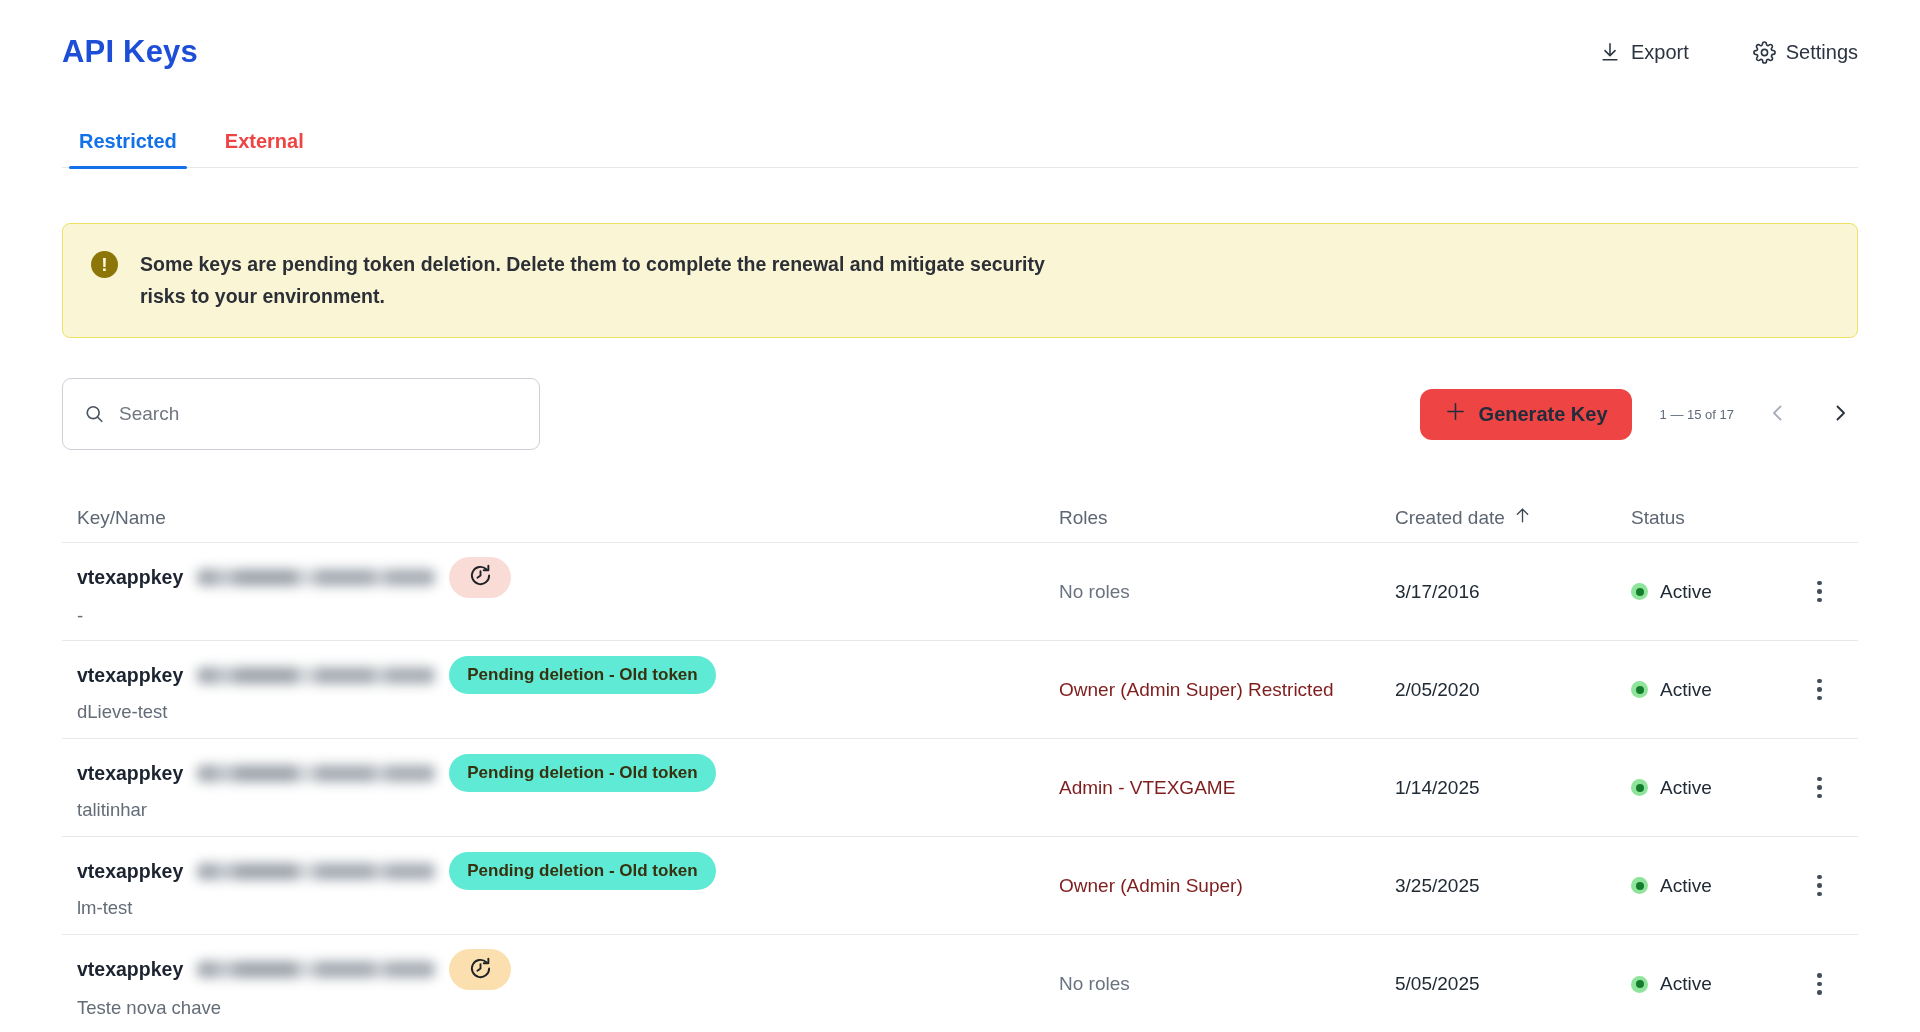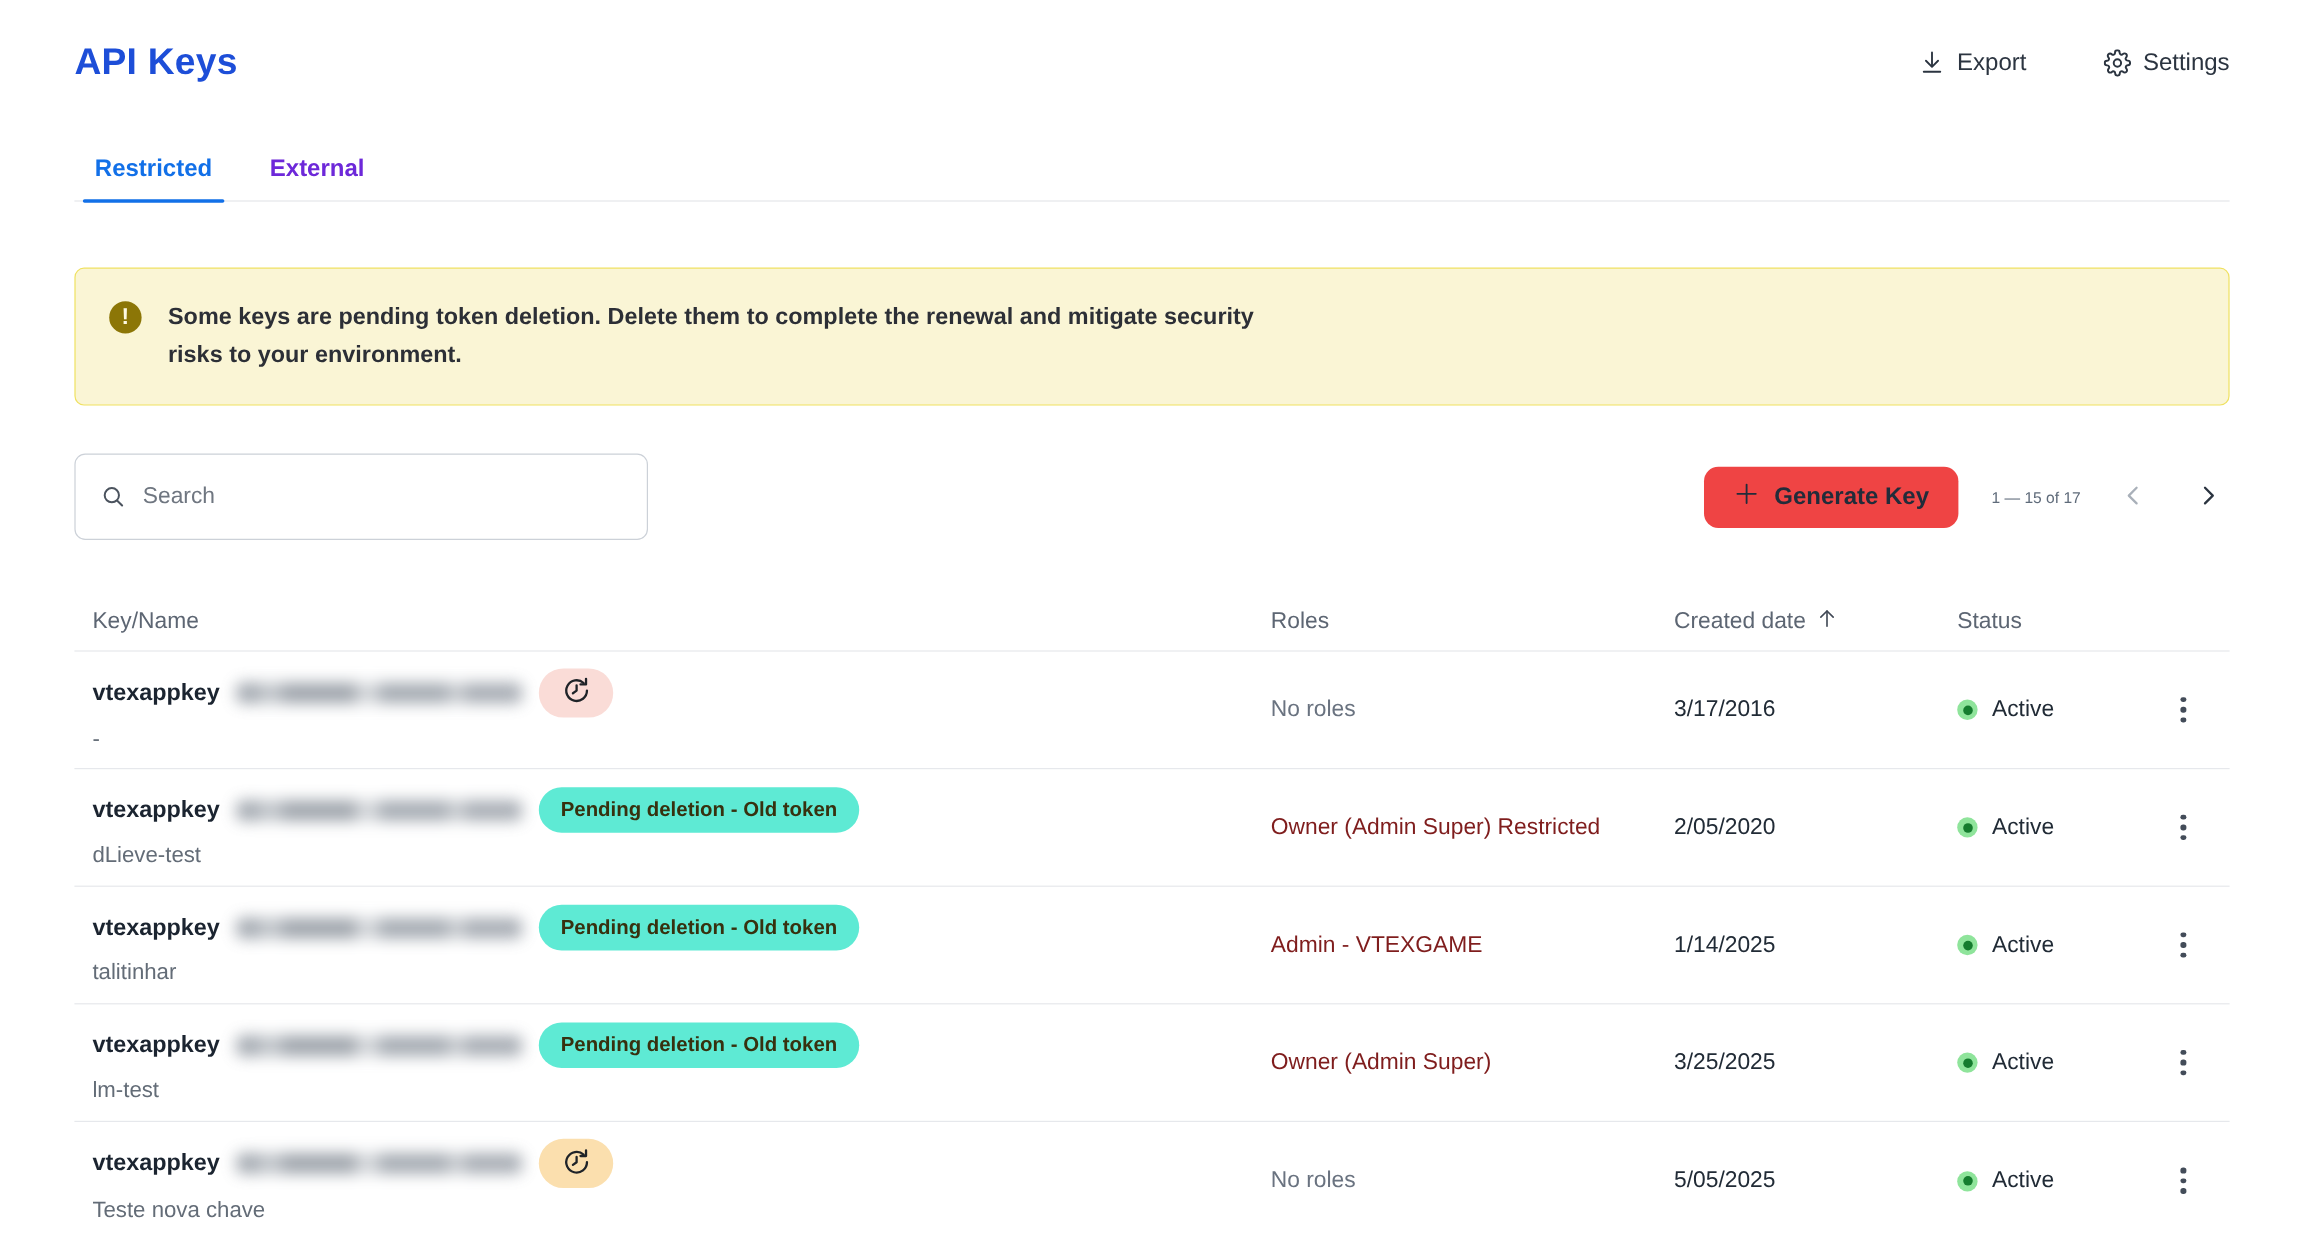--- a/index.html
+++ b/index.html
@@ -11,21 +11,21 @@
   .topbar { display:flex; justify-content:space-between; align-items:center; }
   .page-title { font-size:31px; font-weight:700; color:#1d4ed8; letter-spacing:.2px; }
   .top-actions { display:flex; align-items:flex-end; gap:64px; }
   .action-btn { display:flex; align-items:center; gap:10px; background:none; border:none;
     font-family:inherit; font-size:20px; font-weight:500; color:#2b3440; cursor:pointer; }
   .action-btn svg { display:block; }
 
   
   .tabs { margin-top:50px; display:flex; gap:44px; border-bottom:1px solid #e4e7ea; padding-left:15px; }
   .tab { font-size:20px; font-weight:600; padding:10px 2px 14px 2px; border:none; background:none;
-    font-family:inherit; cursor:pointer; color:#6d28d9; position:relative; }
+    font-family:inherit; cursor:pointer; color:#ef4444; position:relative; }
   .tab.active { color:#1270e8; }
   .tab.active::after { content:""; position:absolute; left:-8px; right:-8px; bottom:-2px;
     height:3px; background:#1270e8; border-radius:2px; }
 
   
   .banner { margin-top:55px; background:#faf5d5; border:1px solid #efe161; border-radius:8px;
     padding:25px 28px; display:flex; gap:22px; align-items:flex-start; }
   .banner-icon { width:27px; height:27px; min-width:27px; border-radius:50%; background:#8c7607;
     color:#fdf9e2; display:flex; align-items:center; justify-content:center;
     font-size:19px; font-weight:700; margin-top:2px; }

